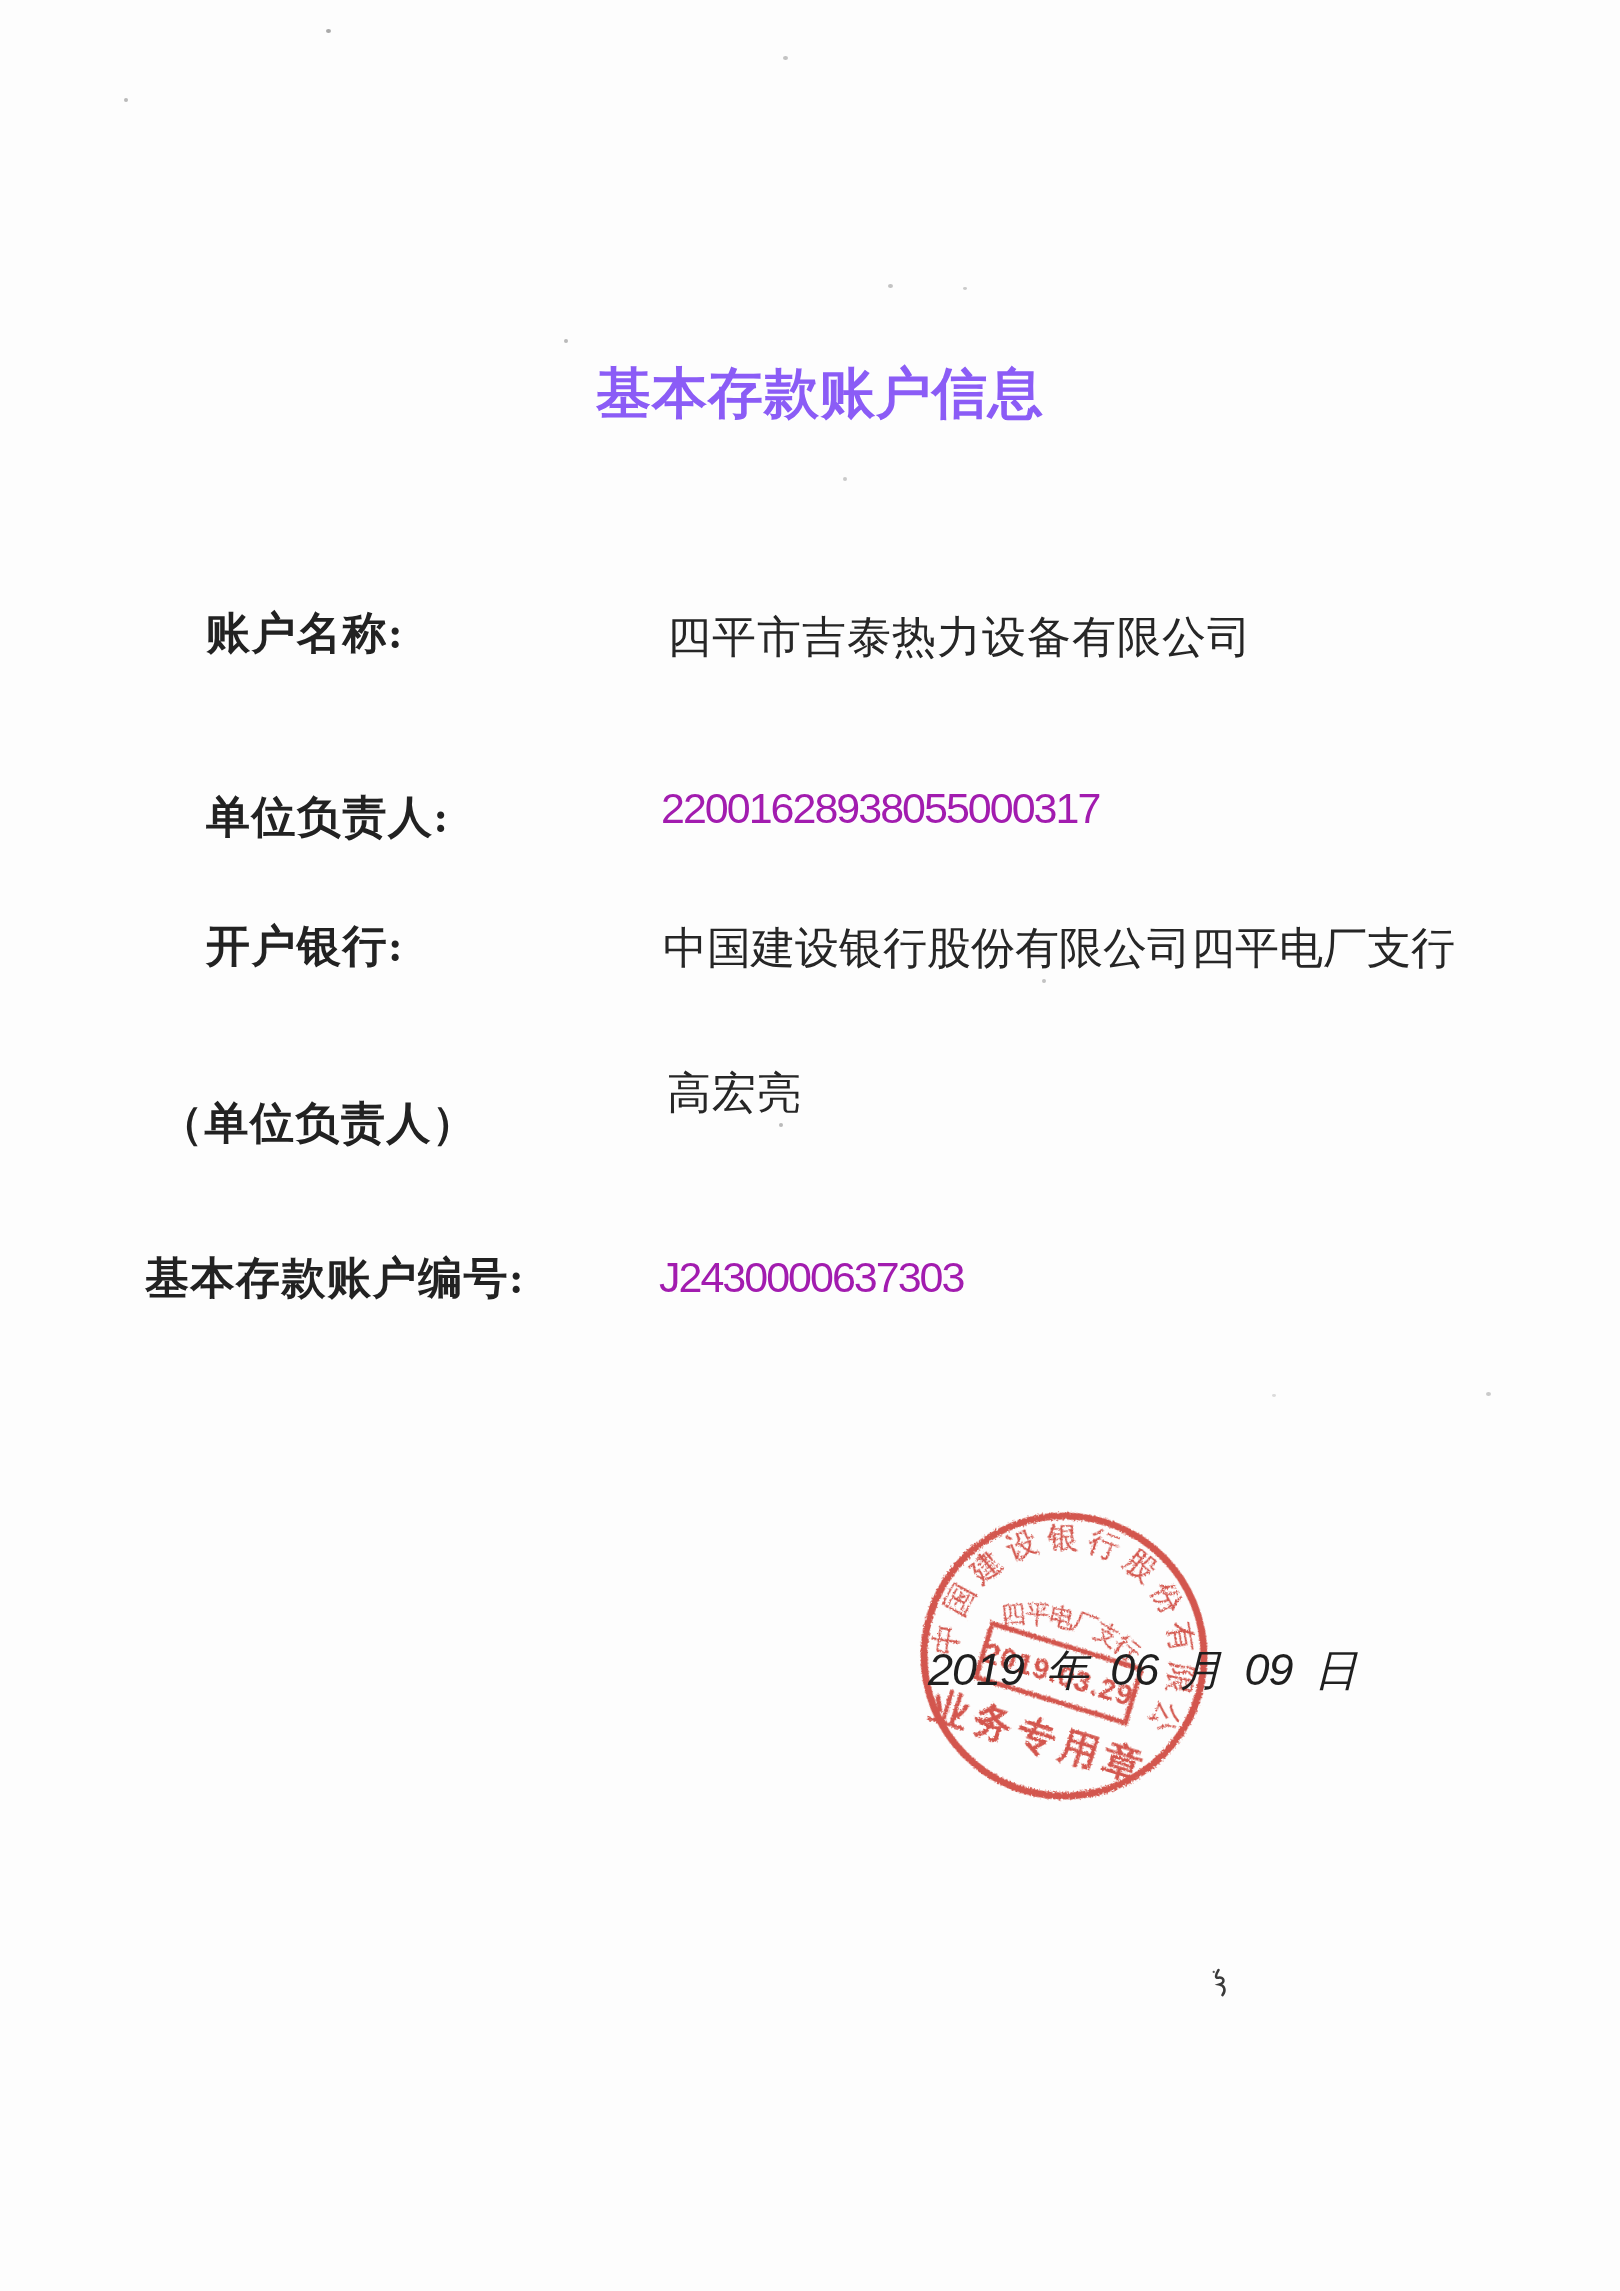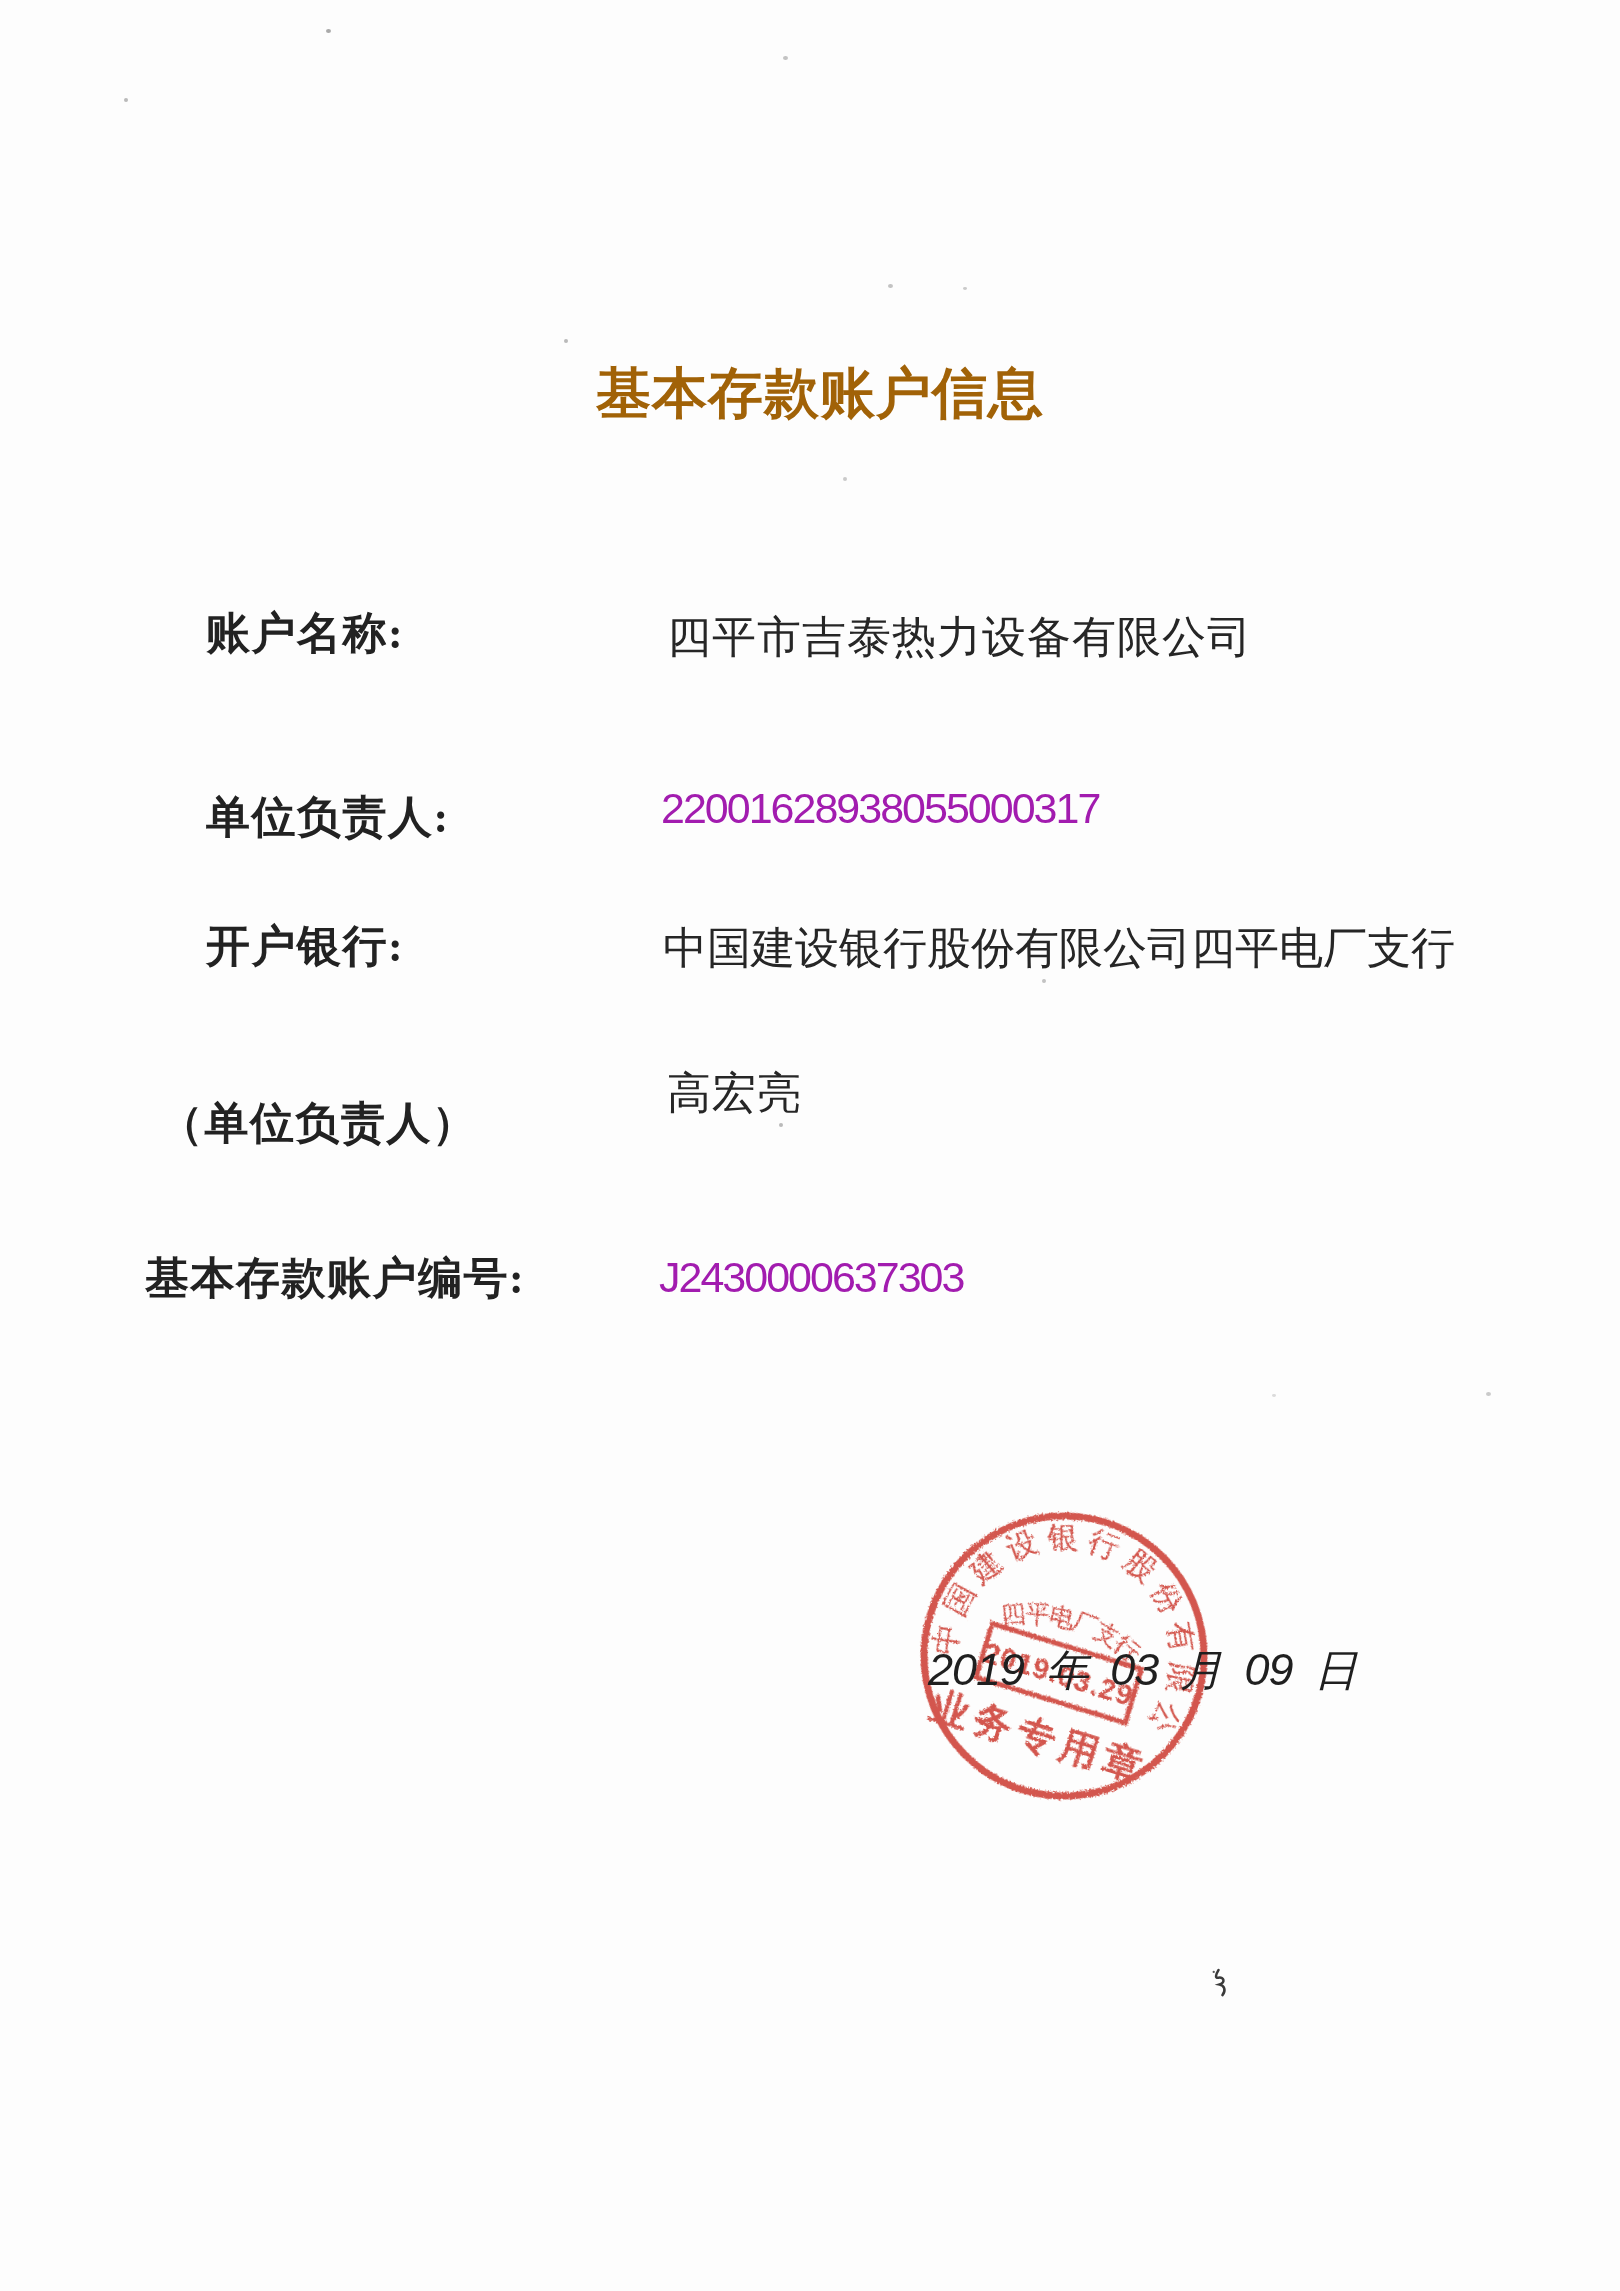--- a/index.html
+++ b/index.html
@@ -11,21 +11,21 @@
     overflow:hidden;
   }
   .page{
     position:absolute;left:0;top:0;width:1620px;height:2292px;
     background:#fdfdfd;
   }
   .serif{font-family:"Liberation Serif","DejaVu Serif",serif;}
 
   .doc-title{
     position:absolute;left:596px;top:357px;
-    font-size:55px;font-weight:700;color:#a16207;
+    font-size:55px;font-weight:700;color:#8b5cf6;
     letter-spacing:1px;white-space:nowrap;
   }
 
   .field-label{
     position:absolute;
     font-size:44px;font-weight:600;color:#222;
     letter-spacing:1.5px;white-space:nowrap;
   }
   .field-value{
     position:absolute;
@@ -112,21 +112,21 @@
         <rect x="72" y="140" width="156" height="56" fill="none" stroke-width="5" stroke="#cf4036"></rect>
         <text class="stamp-date" x="150" y="179" text-anchor="middle" font-size="29" fill="#cf4036">2019.03.29</text>
         <text class="stamp-bottom" x="150" y="248" text-anchor="middle" font-size="39" letter-spacing="6" fill="#cf4036">业务专用章</text>
       </g>
     </svg>
   </div>
 
   <div class="date-line">
     <span class="num">2019</span>
     <span class="unit">年</span>
-    <span class="num">03</span>
+    <span class="num">06</span>
     <span class="unit">月</span>
     <span class="num">09</span>
     <span class="unit">日</span>
   </div>
 
   <svg class="ink-squiggle" width="29" height="35" viewBox="0 0 30 36">
     <path d="M13 4 C10 9 9 13 13 12 C19 11 20 17 14 19 C19 20 21 25 17 30" stroke="#3a3a3a" stroke-width="2.6" fill="none" stroke-linecap="round"></path>
     <circle cx="8" cy="6" r="1.2" fill="#555"></circle>
   </svg>
 

